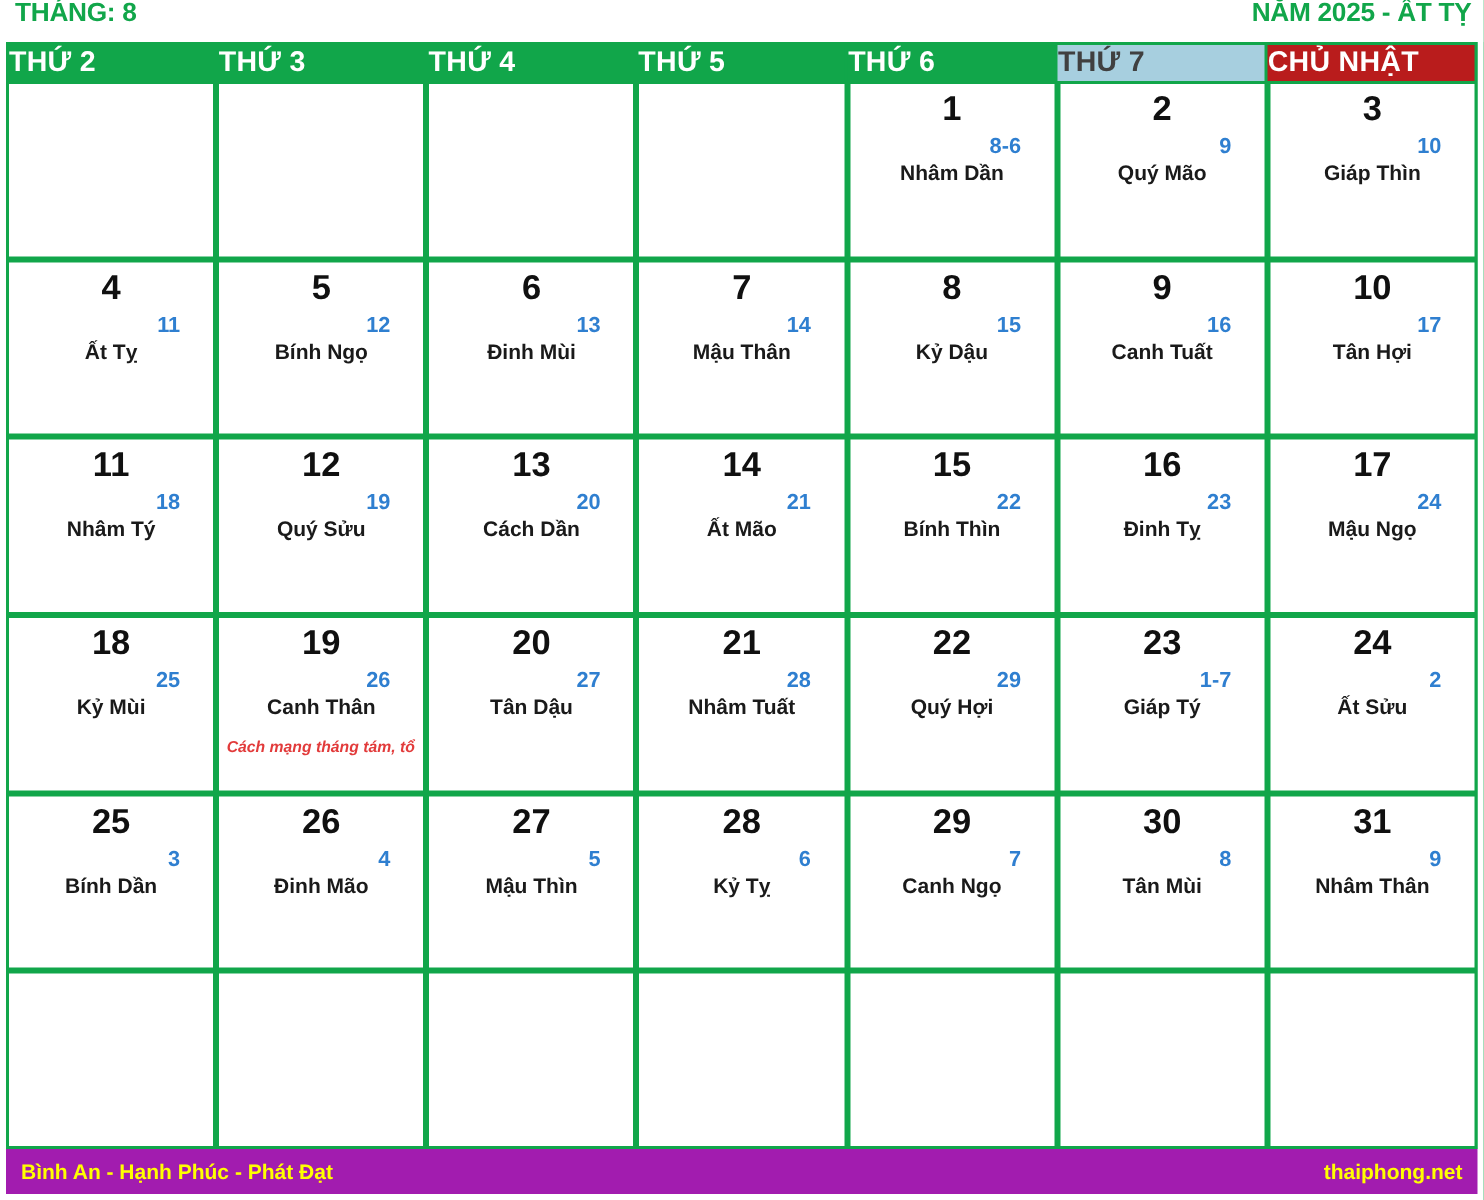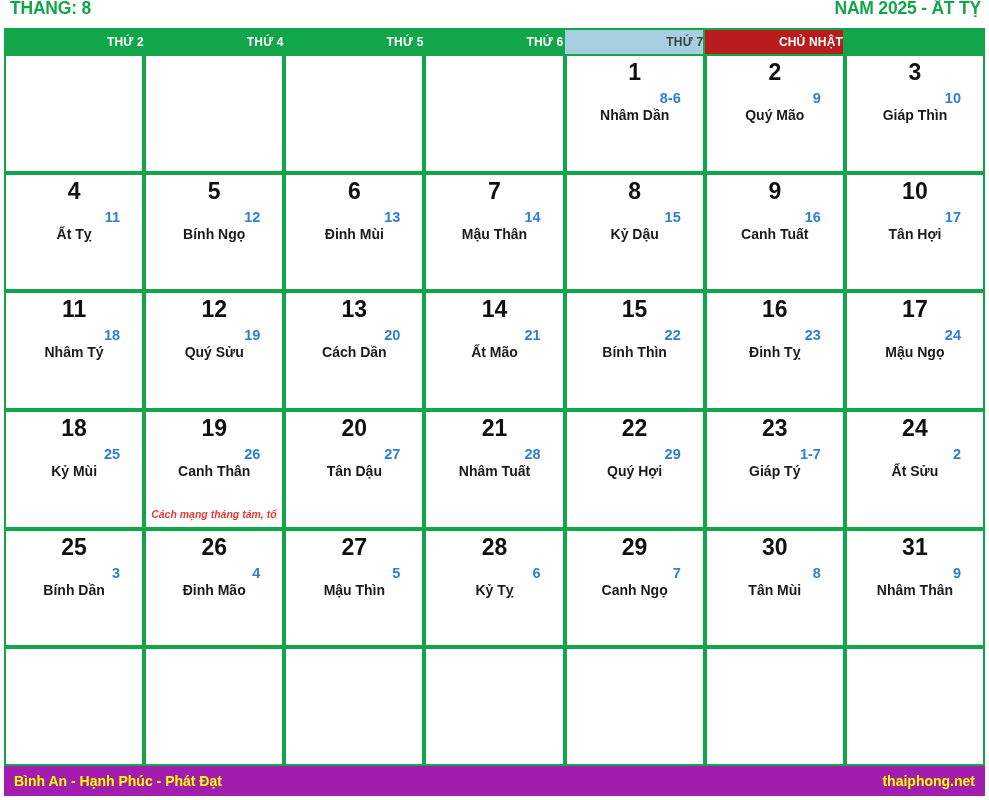--- a/index.html
+++ b/index.html
@@ -62,23 +62,23 @@
     height: 26px;
     flex: 0 0 26px;
     background: #11a64a;
     column-gap: 2px;
     padding: 2px 2px 0 2px;
     box-sizing: border-box;
   }
   .wd {
     display: flex;
     align-items: center;
-    justify-content: flex-end;
+    justify-content: flex-start;
     color: #ffffff;
-    font-size: 12px;
+    font-size: 19px;
     font-weight: bold;
     letter-spacing: 0.2px;
     box-sizing: border-box;
     background: #11a64a;
   }
   .wd.sat { background: #a7cfdf; color: #404040; }
   .wd.sun { background: #b91c1c; color: #ffffff; }
 
   
   .weeks {
@@ -137,21 +137,20 @@
     left: 2px;
     right: -60px;
     top: 80px;
     font-size: 10.5px;
     font-style: italic;
     font-weight: bold;
     color: #e23b3b;
     white-space: nowrap;
     text-align: left;
     padding-left: 3px;
-    margin-top: 16px;
   }
 
   
   .footer {
     height: 30px;
     flex: 0 0 30px;
     margin: 0 4px 4px 4px;
     background: #a21caf;
     display: flex;
     align-items: center;
@@ -175,20 +174,23 @@
     <div class="title-left">THÁNG: 8</div>
     <div class="title-right">NĂM 2025 - ẤT TỴ</div>
   </div>
 
   <div class="grid-wrap">
     <div class="weekdays" id="weekdays-row">
         <div class="wd">
           <span>THỨ 2</span>
         </div>
         <div class="wd">
+          <span>THỨ 3</span>
+        </div>
+        <div class="wd">
           <span>THỨ 4</span>
         </div>
         <div class="wd">
           <span>THỨ 5</span>
         </div>
         <div class="wd">
           <span>THỨ 6</span>
         </div>
         <div class="wd sat">
           <span>THỨ 7</span>

